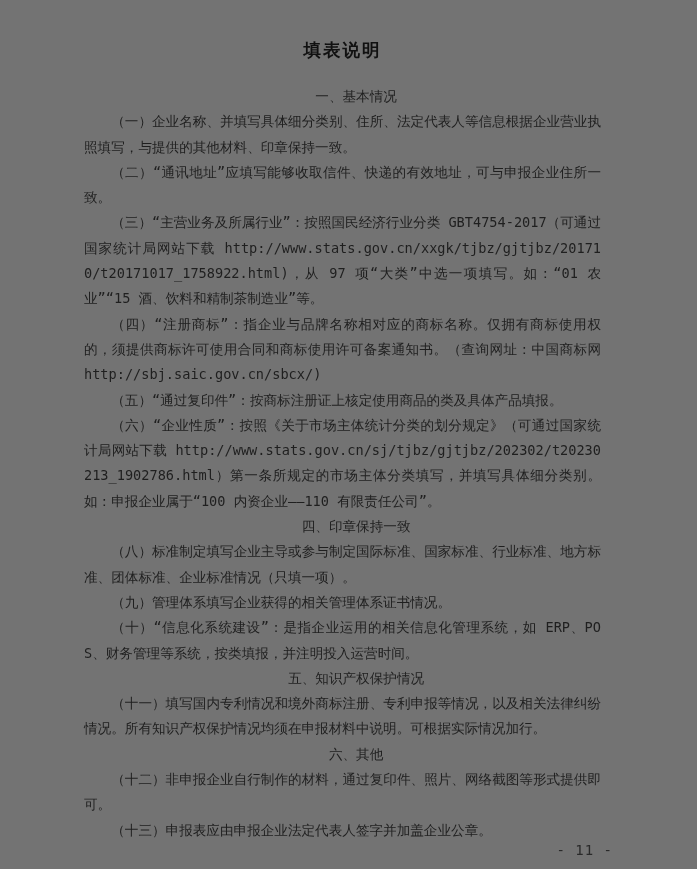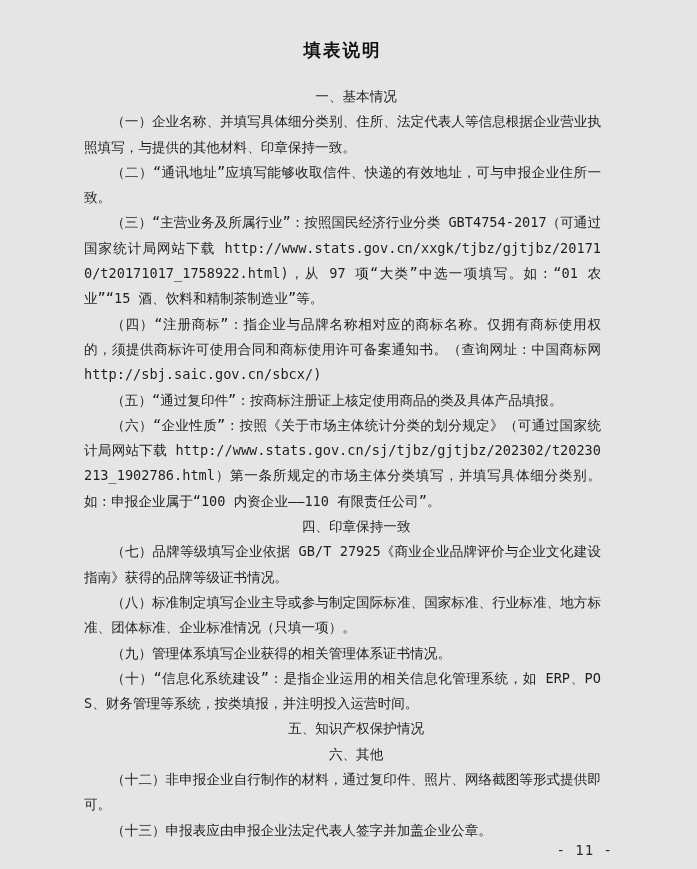--- a/index.html
+++ b/index.html
@@ -4,21 +4,21 @@
 <style>
   html, body {
     margin: 0;
     padding: 0;
     background: #ffffff;
   }
   .page {
     position: relative;
     width: 697px;
     height: 869px;
-    background: #e5e5e5;
+    background: #737373;
     box-sizing: border-box;
     padding: 32px 96px 0 84px;
     overflow: hidden;
     
     font-family: "DejaVu Sans Mono", "Liberation Serif", "DejaVu Serif", serif;
     color: #1f1f1f;
   }
   .doc-title {
     margin: 6px 0 22px 0;
     font-size: 17.5px;
@@ -54,23 +54,23 @@
   <h1 class="doc-title">填表说明</h1>
   <div class="doc-body" id="doc-body">
       <p class="block heading">一、基本情况</p>
       <p class="block">（一）企业名称、并填写具体细分类别、住所、法定代表人等信息根据企业营业执照填写，与提供的其他材料、印章保持一致。</p>
       <p class="block">（二）“通讯地址”应填写能够收取信件、快递的有效地址，可与申报企业住所一致。</p>
       <p class="block">（三）“主营业务及所属行业”：按照国民经济行业分类 GBT4754-2017（可通过国家统计局网站下载 http://www.stats.gov.cn/xxgk/tjbz/gjtjbz/201710/t20171017_1758922.html)，从 97 项“大类”中选一项填写。如：“01 农业”“15 酒、饮料和精制茶制造业”等。</p>
       <p class="block">（四）“注册商标”：指企业与品牌名称相对应的商标名称。仅拥有商标使用权的，须提供商标许可使用合同和商标使用许可备案通知书。（查询网址：中国商标网 http://sbj.saic.gov.cn/sbcx/)</p>
       <p class="block">（五）“通过复印件”：按商标注册证上核定使用商品的类及具体产品填报。</p>
       <p class="block">（六）“企业性质”：按照《关于市场主体统计分类的划分规定》（可通过国家统计局网站下载 http://www.stats.gov.cn/sj/tjbz/gjtjbz/202302/t20230213_1902786.html）第一条所规定的市场主体分类填写，并填写具体细分类别。如：申报企业属于“100 内资企业——110 有限责任公司”。</p>
       <p class="block heading">四、印章保持一致</p>
-      <p class="block">（七）品牌等级填写企业依据 GB/T 27925《商业企业品牌评价与企业文化建设指南》获得的品牌等级证书情况。</p>
       <p class="block">（八）标准制定填写企业主导或参与制定国际标准、国家标准、行业标准、地方标准、团体标准、企业标准情况（只填一项）。</p>
       <p class="block">（九）管理体系填写企业获得的相关管理体系证书情况。</p>
       <p class="block">（十）“信息化系统建设”：是指企业运用的相关信息化管理系统，如 ERP、POS、财务管理等系统，按类填报，并注明投入运营时间。</p>
       <p class="block heading">五、知识产权保护情况</p>
+      <p class="block">（十一）填写国内专利情况和境外商标注册、专利申报等情况，以及相关法律纠纷情况。所有知识产权保护情况均须在申报材料中说明。可根据实际情况加行。</p>
       <p class="block heading">六、其他</p>
       <p class="block">（十二）非申报企业自行制作的材料，通过复印件、照片、网络截图等形式提供即可。</p>
       <p class="block">（十三）申报表应由申报企业法定代表人签字并加盖企业公章。</p>
     </div>
   <div class="page-number">- 11 -</div>
 </div>
 
 </body></html>

